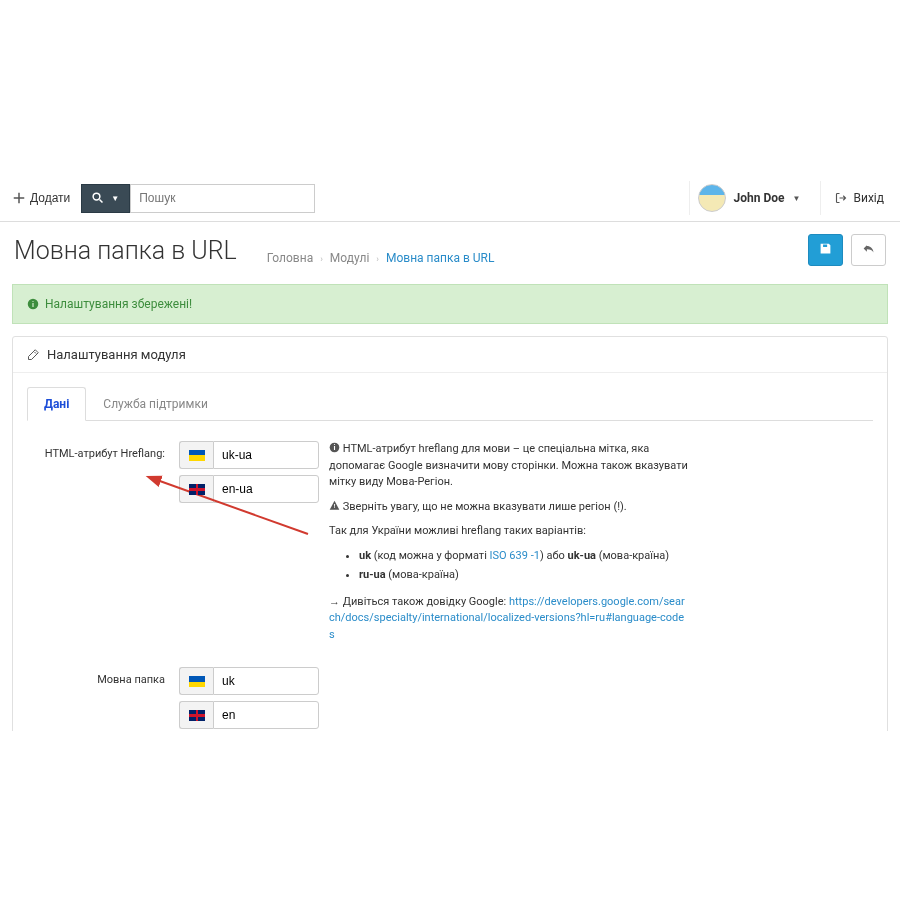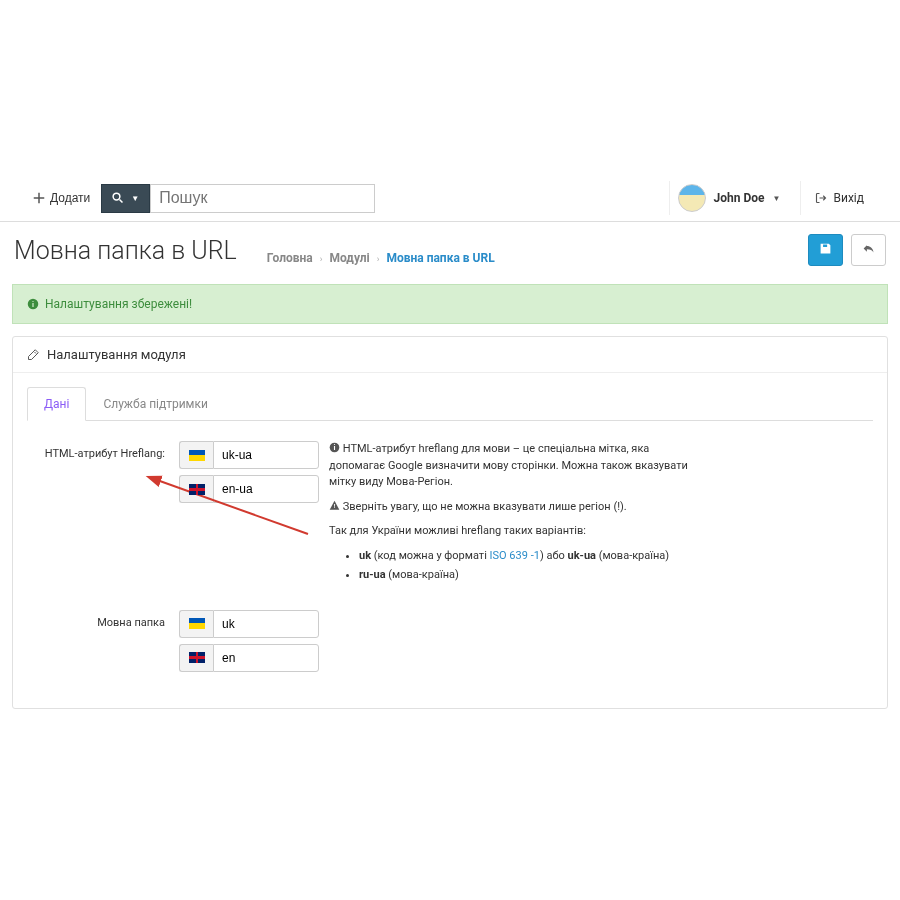--- a/index.html
+++ b/index.html
@@ -8,21 +8,21 @@
       font-size: 12px;
       color: #333;
       background: #fff;
     }
     .wrapper { width: 900px; margin: 0; padding-top: 175px; }
     
     
     .toolbar {
       display: flex;
       justify-content: space-between;
-      padding: 6px 22px;
+      padding: 6px 2px;
       border-bottom: 1px solid #ddd;
       background: #fff;
     }
     .toolbar-left { display: flex; align-items: center; gap: 0; }
     .toolbar-right { display: flex; align-items: center; gap: 12px; }
     .btn {
       display: inline-flex;
       align-items: center;
       gap: 5px;
       padding: 6px 10px;
@@ -36,22 +36,22 @@
     .btn-dark {
       background: #3a4a55;
       color: #fff;
       border: 1px solid #2a3a45;
       padding: 7px 10px;
     }
     .btn-dark svg { width: 12px; height: 12px; fill: #fff; }
     .search-input {
       border: 1px solid #ccc;
       padding: 6px 8px;
-      font-size: 16px;
-      width: 225px;
+      font-size: 12px;
+      width: 185px;
       height: 29px;
     }
     .dropdown-wrap { display: flex; }
     .dropdown-search { margin-left: 0; }
     
     .user-block {
       display: flex;
       align-items: center;
       gap: 8px;
       padding: 2px 8px;
@@ -78,21 +78,21 @@
     
     
     .page-header {
       display: flex;
       justify-content: space-between;
       align-items: center;
       padding: 12px 14px 18px;
     }
     .page-header-left { display: flex; align-items: flex-end; gap: 30px; flex-wrap: wrap; }
     .page-title { font-size: 25px; font-weight: 300; color: #333; }
-    .breadcrumb { font-size: 12px; color: #888; font-weight: bold; }
+    .breadcrumb { font-size: 12px; color: #888; }
     .breadcrumb a { color: #888; text-decoration: none; }
     .breadcrumb .current { color: #2a8cc9; }
     .breadcrumb .sep { margin: 0 4px; color: #bbb; font-size: 9px; }
     .page-header-right { display: flex; gap: 8px; }
     .btn-primary {
       background: #229ed6; border: 1px solid #1d8bbf; color: #fff;
       padding: 7px 10px; border-radius: 3px; cursor: pointer;
     }
     .btn-default {
       background: #fff; border: 1px solid #ccc; color: #555;
@@ -146,22 +146,22 @@
       cursor: pointer;
       color: #888;
       font-size: 12px;
       border: 1px solid transparent;
       margin-bottom: -1px;
     }
     .tab.active {
       border: 1px solid #ddd;
       border-bottom-color: #fff;
       border-radius: 3px 3px 0 0;
-      color: #8b5cf6;
-      font-weight: 400;
+      color: #1d4ed8;
+      font-weight: 700;
     }
     
     
     .form-row { display: flex; margin-bottom: 16px; }
     .form-label { width: 152px; text-align: right; padding-right: 14px; font-weight: 400; font-size: 11px; color: #333; padding-top: 6px; }
     .form-fields { width: 140px; }
     .form-help { flex: 1; max-width: 360px; margin-left: 10px; font-size: 11px; color: #333; }
     .form-help p { margin-bottom: 8px; line-height: 1.5; }
     .form-help ul { margin: 4px 0 10px 30px; }
     .form-help li { margin-bottom: 3px; line-height: 1.5; }
@@ -314,20 +314,21 @@
                 </svg> <span>HTML-атрибут hreflang для мови – це спеціальна мітка, яка допомагає Google визначити мову сторінки. Можна також вказувати мітку виду Мова-Регіон.</span></p>
           <p><svg width="11" height="11" viewBox="0 0 16 16" style="vertical-align:-1px">
                   <path d="M8 1l7 13H1L8 1z" fill="#555"></path>
                   <text x="8" y="12" text-anchor="middle" font-size="9" fill="#fff" font-weight="bold">!</text>
                 </svg> <span>Зверніть увагу, що не можна вказувати лише регіон (!).</span></p>
           <p>Так для України можливі hreflang таких варіантів:</p>
           <ul>
             <li><b>uk</b><span> (код можна у форматі </span><a href="#">ISO 639 -1</a><span>) або </span><b>uk-ua</b><span> (мова-країна)</span></li>
             <li><b>ru-ua</b><span> (мова-країна)</span></li>
           </ul>
+          <p><span>→ Дивіться також довідку Google: </span><a href="#" style="word-break:break-all">https://developers.google.com/search/docs/specialty/international/localized-versions?hl=ru#language-codes</a></p>
         </div>
       </div>
 
       <div class="form-row">
         <div class="form-label">Мовна папка</div>
         <div class="form-fields">
           <div class="input-group">
             <span class="input-addon">
                   <span class="flag flag-ua"></span>
                 </span>

